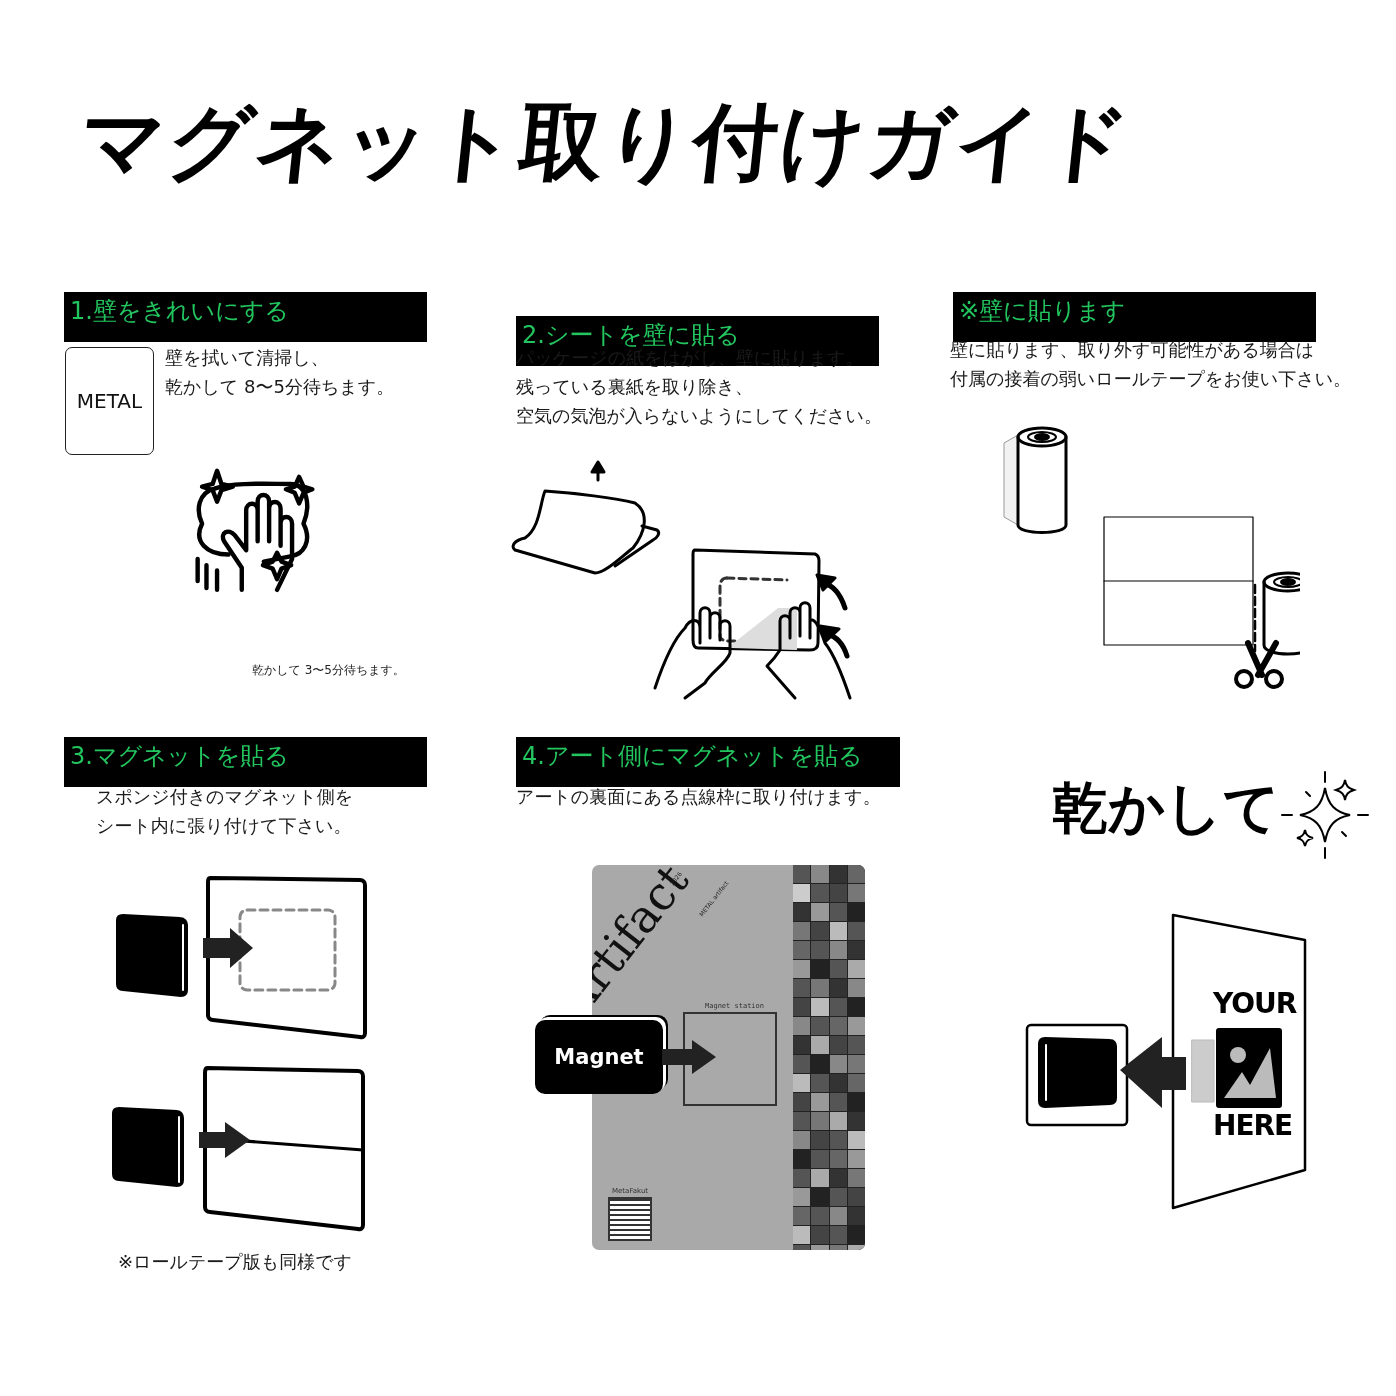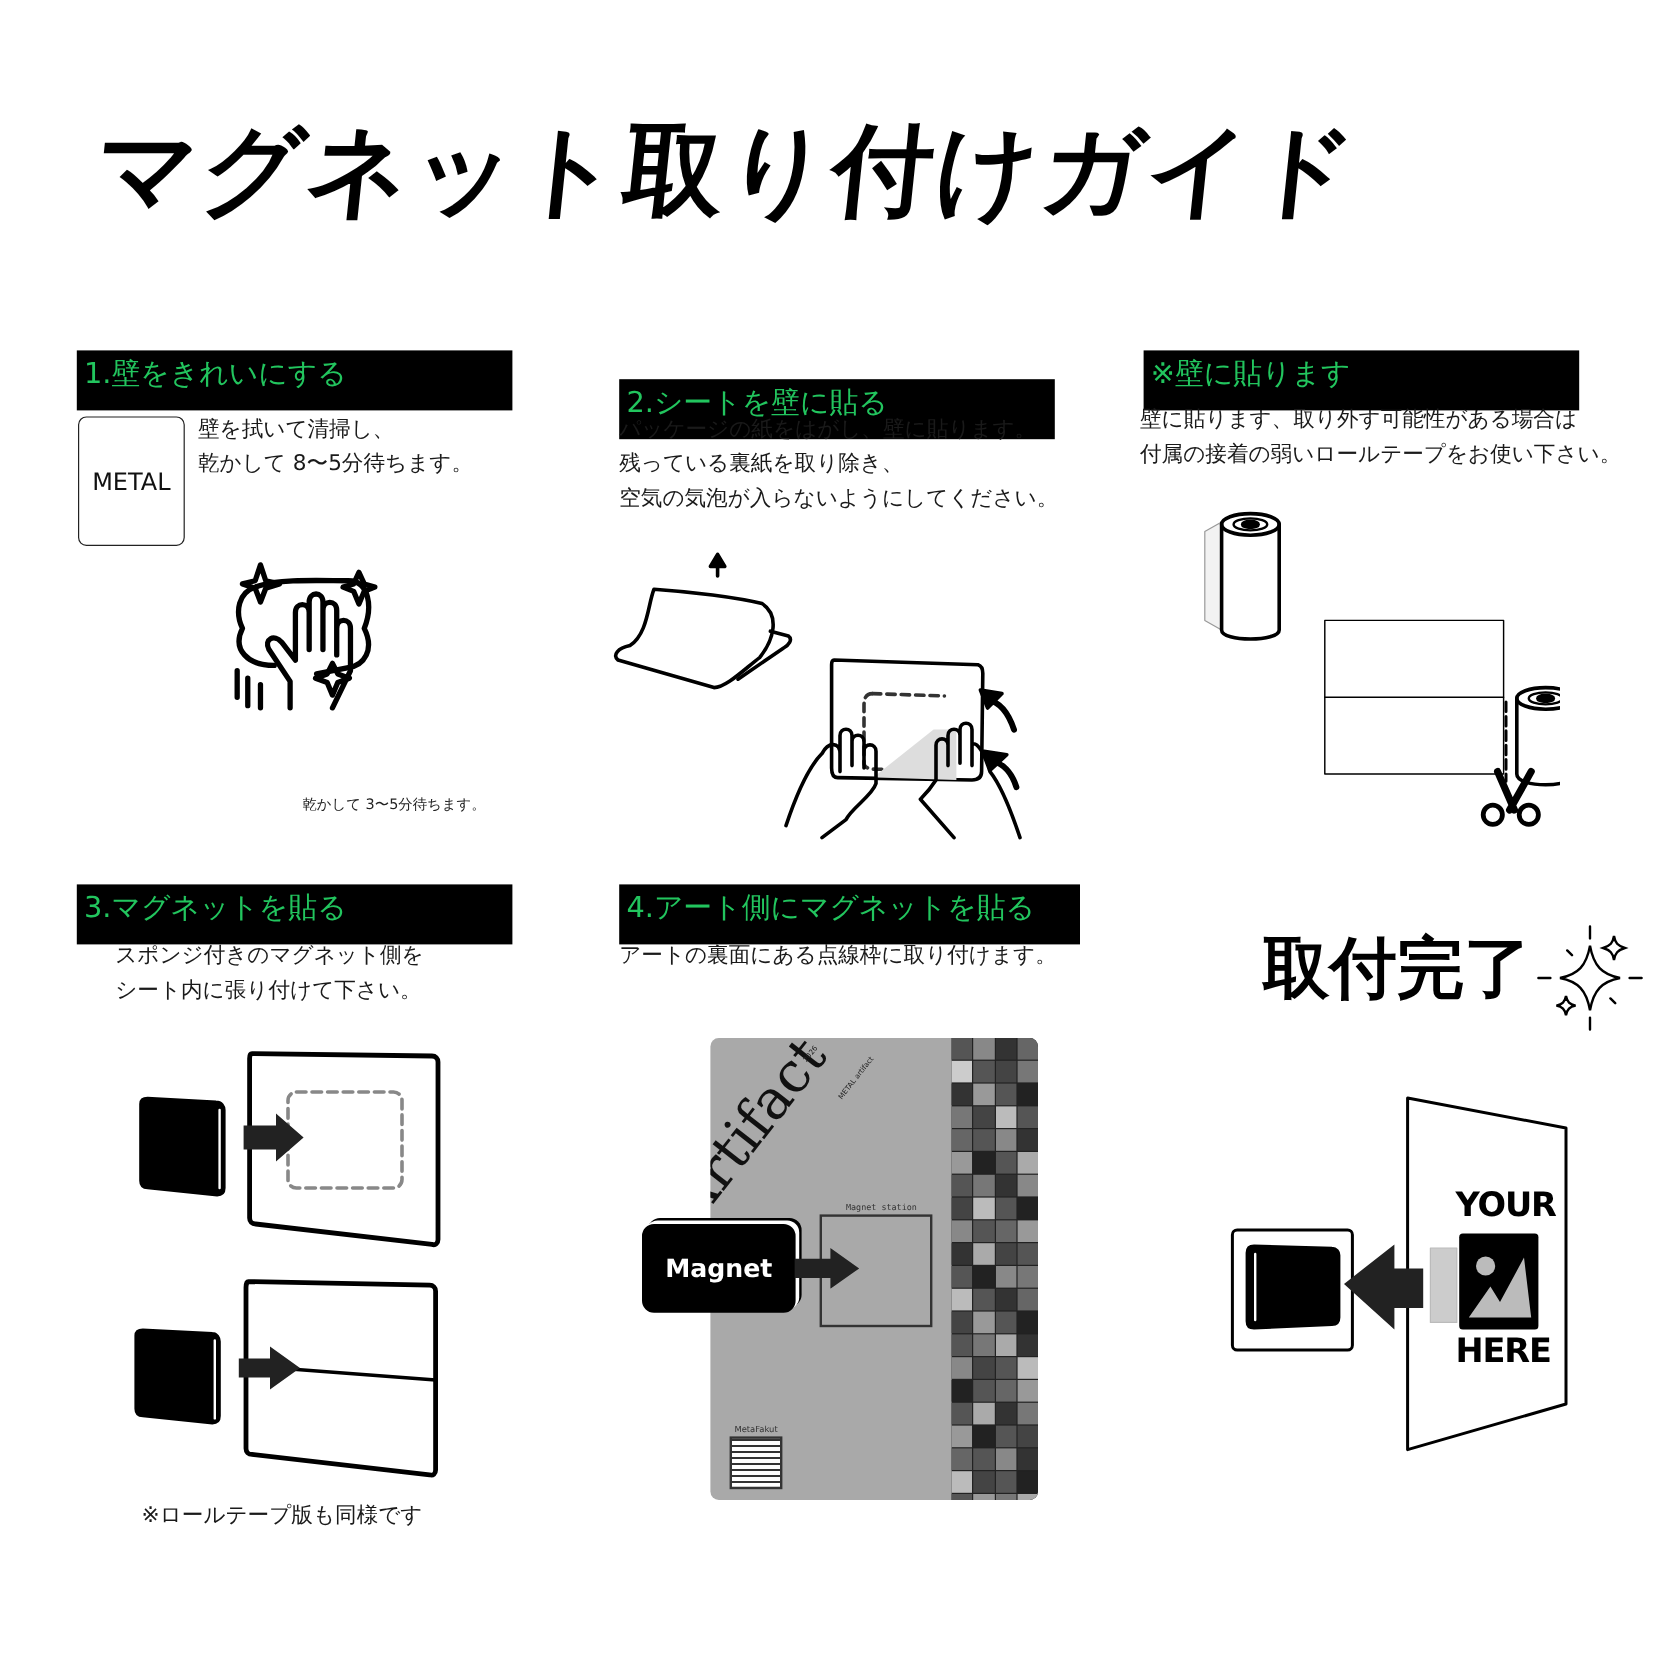--- a/index.html
+++ b/index.html
@@ -218,21 +218,21 @@
 <div class="abs station-label">Magnet station</div>
 <div class="abs magnet-label">Magnet</div>
 <div class="abs" style="left:662px;top:1040px;width:55px;height:34px;">
   <svg width="55" height="34" viewBox="0 0 55 34">
       <polygon points="0,9 30,9 30,0 54,17 30,34 30,25 0,25" fill="#222"></polygon>
     </svg>
 </div>
 <div class="abs qr-label">MetaFakut</div>
 <div class="abs qr"></div>
 
-<div class="abs done-title">取付完了</div>
+<div class="abs done-title">乾かして</div>
 <div class="abs" style="left:1280px;top:770px;width:90px;height:90px;">
   <svg width="90" height="90" viewBox="0 0 90 90" fill="none" stroke="#000" stroke-width="2" stroke-linecap="round">
     <path d="M45 18 C48 35 55 42 70 45 C55 48 48 55 45 72 C42 55 35 48 20 45 C35 42 42 35 45 18 Z"></path>
     <path d="M65 10 C66 16 68 18 74 20 C68 22 66 24 65 30 C64 24 62 22 56 20 C62 18 64 16 65 10 Z"></path>
     <path d="M25 60 C26 65 28 67 33 68 C28 69 26 71 25 76 C24 71 22 69 17 68 C22 67 24 65 25 60 Z"></path>
     <path d="M45 2 V12 M45 78 V88 M2 45 H12 M78 45 H88 M26 22 L30 26 M62 62 L66 66"></path>
   </svg>
 </div>
 <div class="abs" style="left:1020px;top:910px;width:295px;height:300px;">
   <svg width="295" height="300" viewBox="0 0 295 300" fill="none" stroke="#000" stroke-linecap="round" stroke-linejoin="round">

